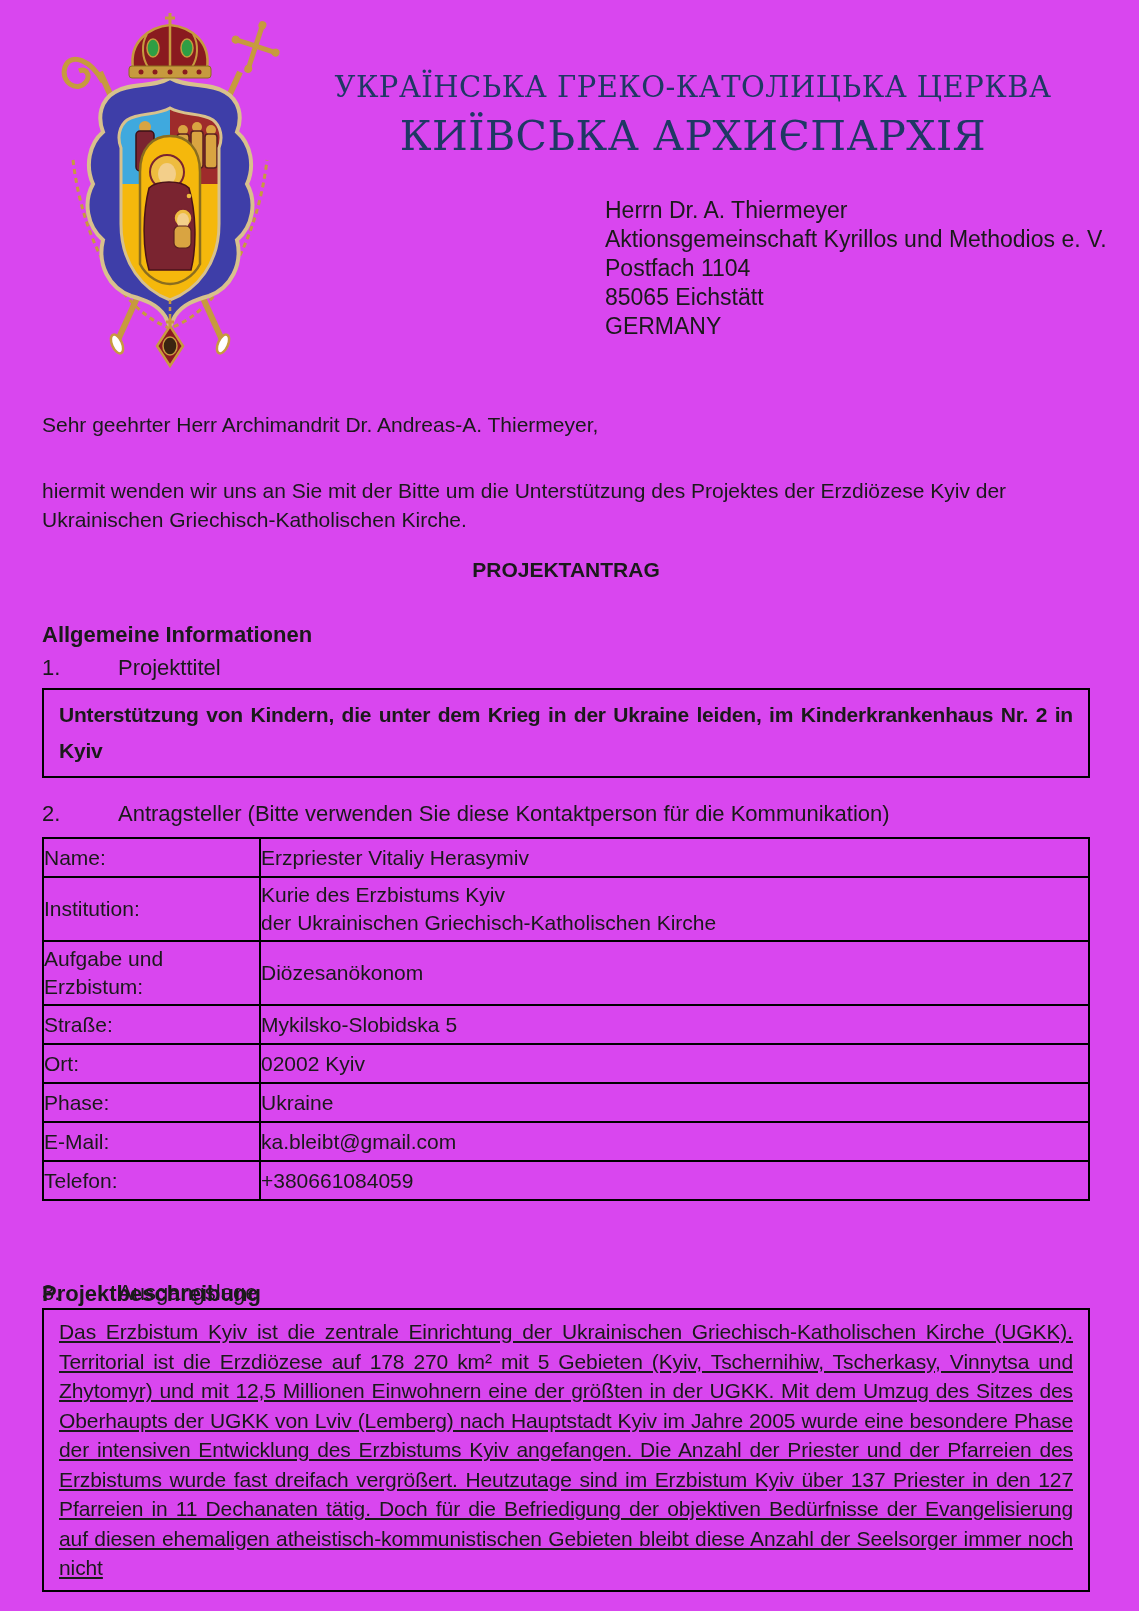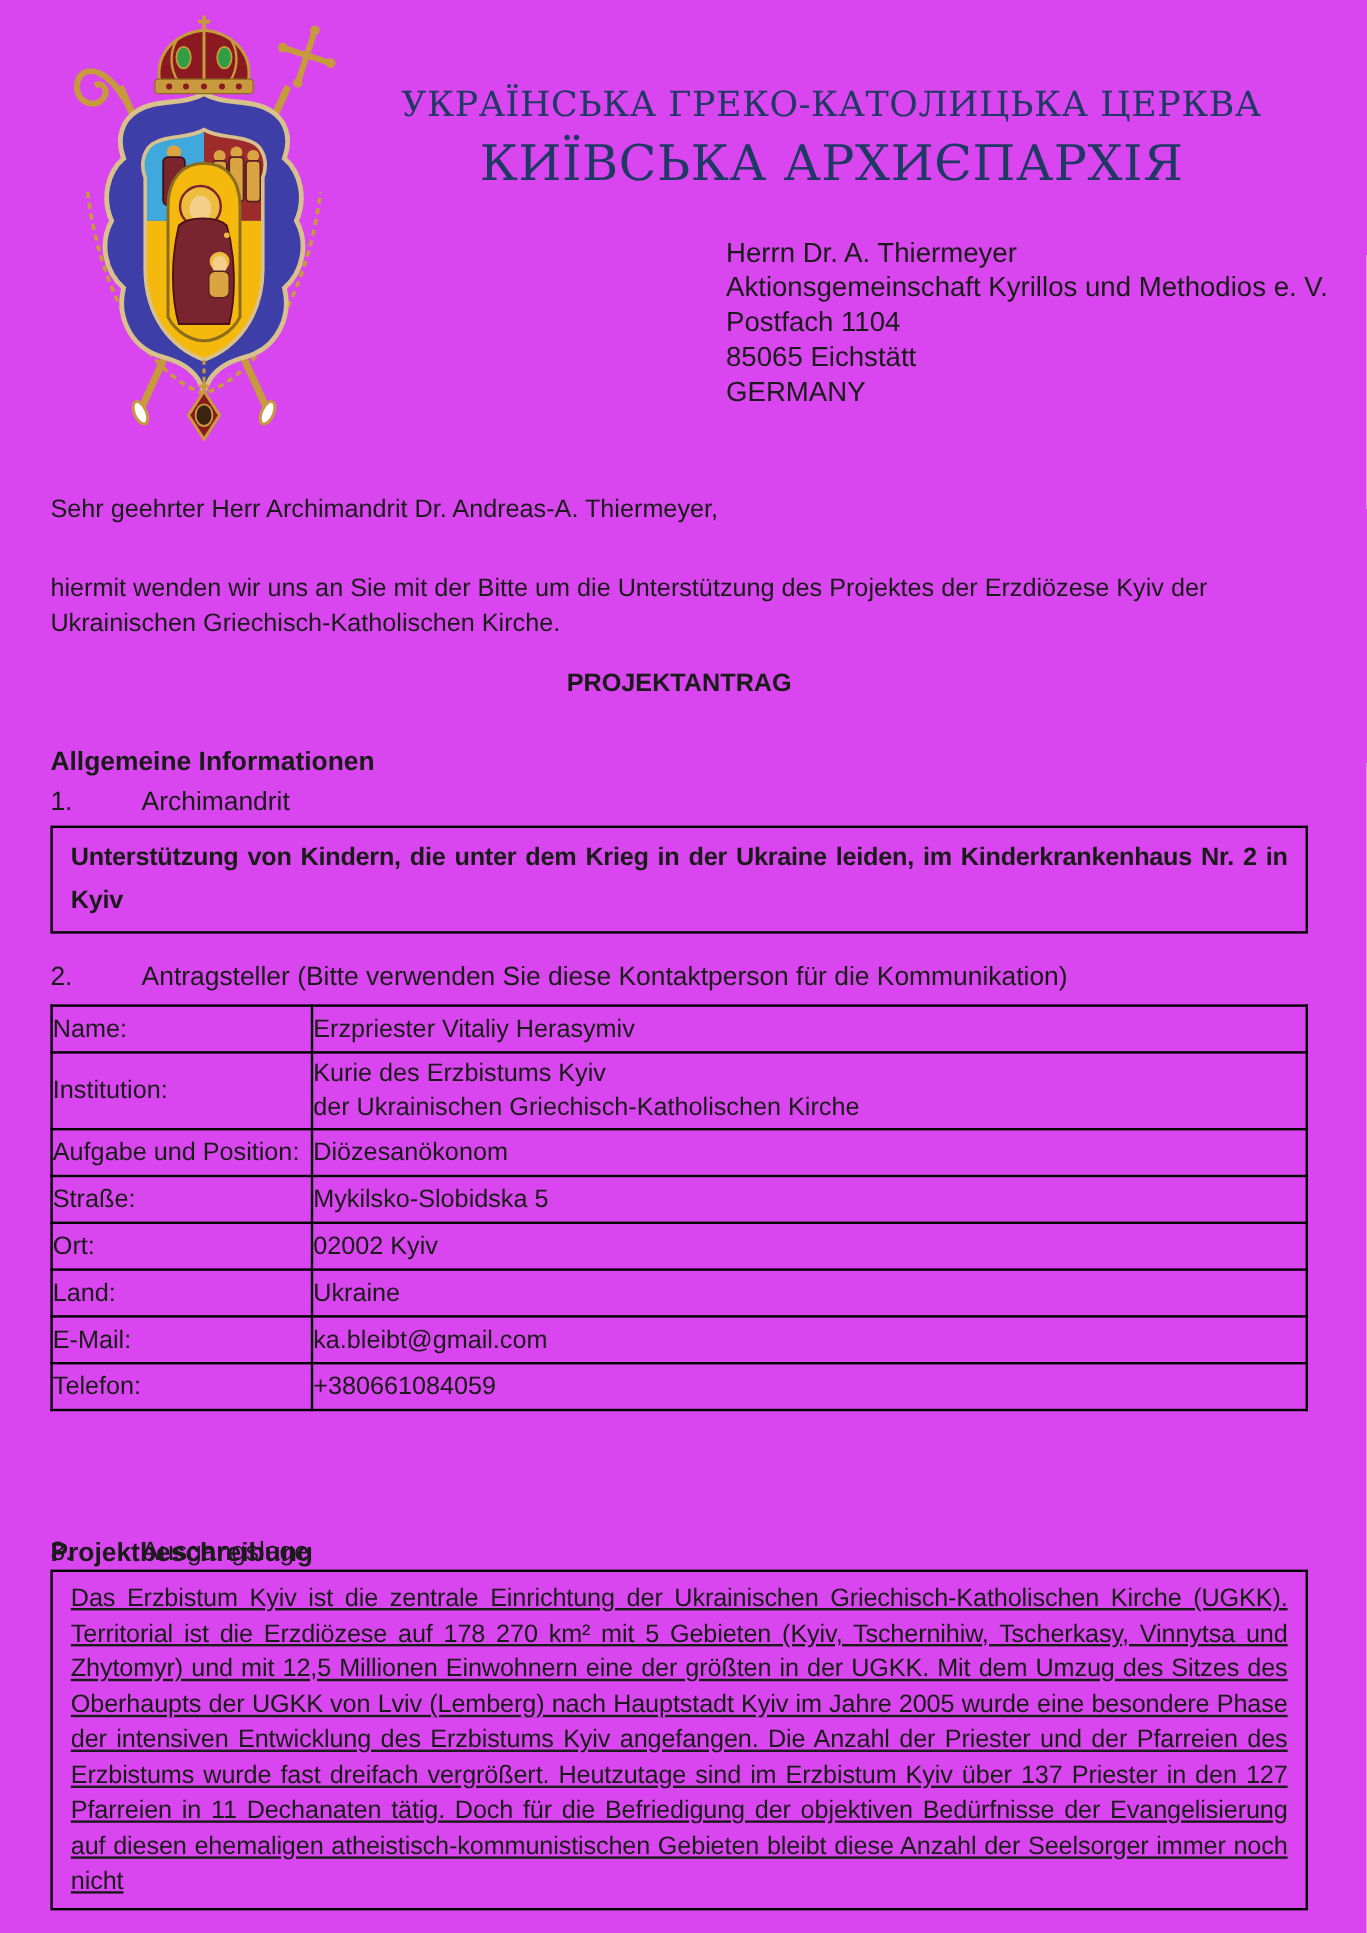--- a/index.html
+++ b/index.html
@@ -173,21 +173,21 @@
       <div>GERMANY</div>
     </div>
 
   <div class="abs bodytxt salutation">Sehr geehrter Herr Archimandrit Dr. Andreas-A. Thiermeyer,</div>
   <div class="abs bodytxt intro">hiermit wenden wir uns an Sie mit der Bitte um die Unterstützung des Projektes der Erzdiözese Kyiv der Ukrainischen Griechisch-Katholischen Kirche.</div>
   <div class="abs doc-title">PROJEKTANTRAG</div>
 
   <div class="abs sec-heading h-general">Allgemeine Informationen</div>
 
   <div class="abs num-line i1">
-    <span class="num">1.</span><span>Archimandrit</span>
+    <span class="num">1.</span><span>Projekttitel</span>
   </div>
 
   <div class="abs txtbox title-box">
     <span>Unterstützung von Kindern, die unter dem Krieg in der Ukraine leiden, im Kinderkrankenhaus Nr. 2 in Kyiv</span>
   </div>
 
   <div class="abs num-line i2">
     <span class="num">2.</span><span>Antragsteller (Bitte verwenden Sie diese Kontaktperson für die Kommunikation)</span>
   </div>
 
@@ -200,39 +200,39 @@
           </td>
         </tr>
         <tr>
           <td class="cell-label">Institution:</td>
           <td class="cell-value">
             <div>Kurie des Erzbistums Kyiv</div>
             <div>der Ukrainischen Griechisch-Katholischen Kirche</div>
           </td>
         </tr>
         <tr>
-          <td class="cell-label">Aufgabe und Position:</td>
+          <td class="cell-label">Aufgabe und Erzbistum:</td>
           <td class="cell-value">
             <div>Diözesanökonom</div>
           </td>
         </tr>
         <tr>
           <td class="cell-label">Straße:</td>
           <td class="cell-value">
             <div>Mykilsko-Slobidska 5</div>
           </td>
         </tr>
         <tr>
           <td class="cell-label">Ort:</td>
           <td class="cell-value">
             <div>02002 Kyiv</div>
           </td>
         </tr>
         <tr>
-          <td class="cell-label">Land:</td>
+          <td class="cell-label">Phase:</td>
           <td class="cell-value">
             <div>Ukraine</div>
           </td>
         </tr>
         <tr>
           <td class="cell-label">E-Mail:</td>
           <td class="cell-value">
             <div>ka.bleibt@gmail.com</div>
           </td>
         </tr>

